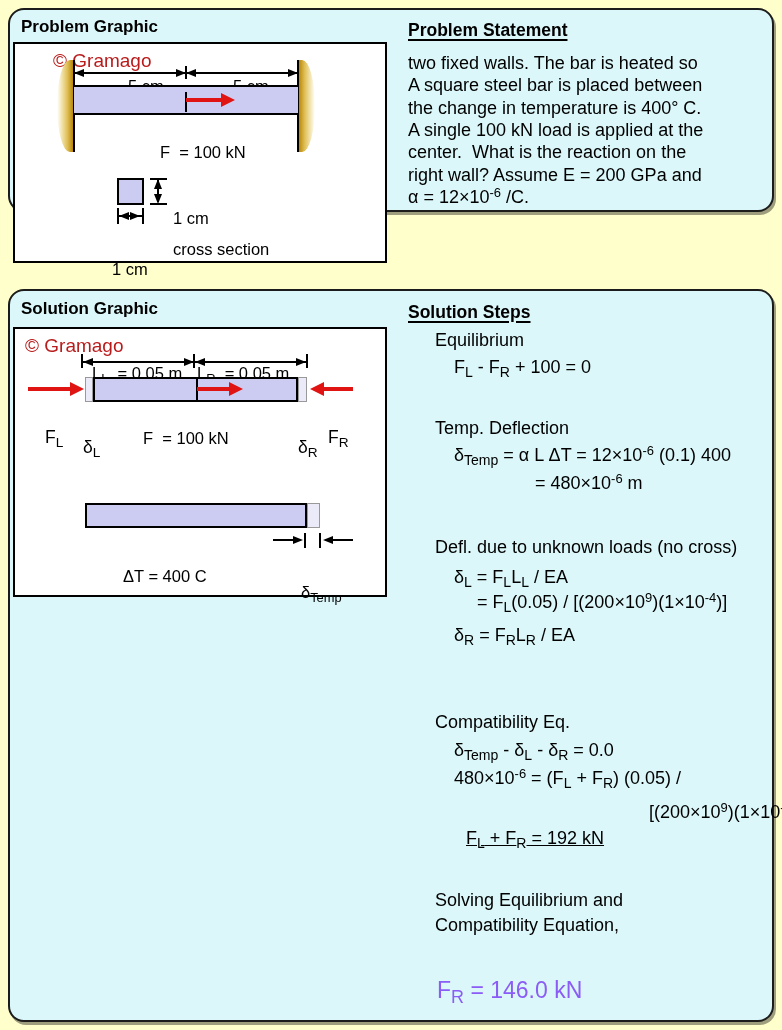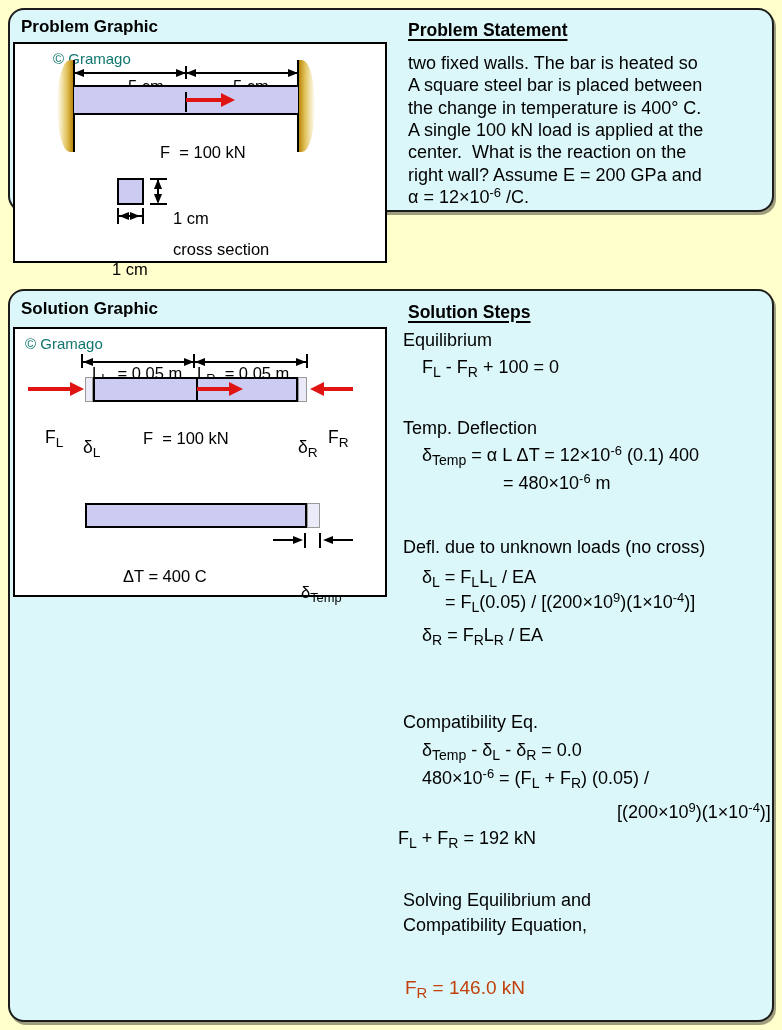--- a/index.html
+++ b/index.html
@@ -13,21 +13,21 @@
     position:absolute; left:8px; width:766px;
     background:#DBF7F9; border:2px solid #1c1c1c; border-radius:16px;
     box-shadow:2px 3px 0 rgba(0,0,0,0.38);
   }
   #problem-panel { top:8px;  height:204px; }
   #solution-panel { top:289px; height:733px; }
   .gtitle { position:absolute; font-size:17px; font-weight:bold; }
   .ghead  { position:absolute; font-size:17.5px; font-weight:bold;
             text-decoration:underline; text-decoration-thickness:2px; text-underline-offset:3px; }
   .gbox   { position:absolute; background:#fff; border:2px solid #000; }
-  .wm     { position:absolute; color:#0f766e; font-size:15px; white-space:pre; }
+  .wm     { position:absolute; color:#b91c1c; font-size:19px; white-space:pre; }
   .dl     { position:absolute; font-size:16.5px; white-space:pre;margin-top:26px; }
   .dl.big { font-size:17.5px; }
   sub { font-size:0.78em; vertical-align:-0.28em; line-height:0; }
   sup { font-size:0.72em; vertical-align:0.5em;  line-height:0; }
   .hl  { position:absolute; height:2px; background:#000; }
   .vl  { position:absolute; width:2px;  background:#000; }
   .tri { position:absolute; width:0; height:0; }
   .tl { border-right:10px solid #000; border-top:4px solid transparent; border-bottom:4px solid transparent; }
   .tr { border-left:10px solid #000;  border-top:4px solid transparent; border-bottom:4px solid transparent; }
   .tu { border-bottom:10px solid #000; border-left:4px solid transparent; border-right:4px solid transparent; }
@@ -41,21 +41,21 @@
   .cap  { position:absolute; background:#EAEAF8; border:1px solid #999; }
   .sq   { position:absolute; background:#CCCCF2; border:2px solid #000; }
   .wall { position:absolute; width:16px; }
   .wall.wl { background:linear-gradient(to left,#B8860B 0%,#DFBE55 35%,#F2E4AE 70%,rgba(249,244,225,0) 100%);
              border-radius:80% 0 0 80% / 50% 0 0 50%; }
   .wall.wr { background:linear-gradient(to right,#B8860B 0%,#DFBE55 35%,#F2E4AE 70%,rgba(249,244,225,0) 100%);
              border-radius:0 80% 80% 0 / 0 50% 50% 0; }
   .stmt { position:absolute; font-size:18px; line-height:22.35px; }
   .stmt > div { white-space:pre; }
   .steps { position:absolute; left:0; top:0; width:782px; height:1030px; font-size:18px; pointer-events:none; }
-  .steps > div { position:absolute; white-space:pre; }
+  .steps > div { position:absolute; white-space:pre;margin-left:32px; }
 </style>
 </head>
 <body>
 
 <div class="panel" id="problem-panel">
   <div class="gtitle" style="left:11px;top:7px">Problem Graphic</div>
 
   <div class="gbox" style="left:3px;top:32px;width:374px;height:221px">
     <div class="wm" style="left:38px;top:6px">© Gramago</div>
 
@@ -166,17 +166,17 @@
     <div style="left: 422px; top: 445px;">δ<sub>Temp</sub> = α L ΔT = 12×10<sup>-6</sup> (0.1) 400</div>
     <div style="left: 503px; top: 473px;">= 480×10<sup>-6</sup> m</div>
     <div style="left: 403px; top: 537px;">Defl. due to unknown loads (no cross)</div>
     <div style="left: 422px; top: 567px;">δ<sub>L</sub> = F<sub>L</sub>L<sub>L</sub> / EA</div>
     <div style="left: 445px; top: 592px;">= F<sub>L</sub>(0.05) / [(200×10<sup>9</sup>)(1×10<sup>-4</sup>)]</div>
     <div style="left: 422px; top: 625px;">δ<sub>R</sub> = F<sub>R</sub>L<sub>R</sub> / EA</div>
     <div style="left: 403px; top: 712px;">Compatibility Eq.</div>
     <div style="left: 422px; top: 740px;">δ<sub>Temp</sub> - δ<sub>L</sub> - δ<sub>R</sub> = 0.0</div>
     <div style="left: 422px; top: 768px;">480×10<sup>-6</sup> = (F<sub>L</sub> + F<sub>R</sub>) (0.05) /</div>
     <div style="left: 617px; top: 802px;">[(200×10<sup>9</sup>)(1×10<sup>-4</sup>)]</div>
-    <div style="left: 398px; top: 828px;">F<sub>L</sub> + F<sub>R</sub> = 192 kN</div>
+    <div style="left: 434px; top: 828px; text-decoration: underline;">F<sub>L</sub> + F<sub>R</sub> = 192 kN</div>
     <div style="left: 403px; top: 890px; text-align: right;">Solving Equilibrium and</div>
     <div style="left: 403px; top: 915px;">Compatibility Equation,</div>
-    <div style="left: 405px; top: 977px; color: #c2410c; font-size: 19px;">F<sub>R</sub> = 146.0 kN</div>
+    <div style="left: 405px; top: 977px; color: #8b5cf6; font-size: 23px;">F<sub>R</sub> = 146.0 kN</div>
   </div>
 
 </body></html>

